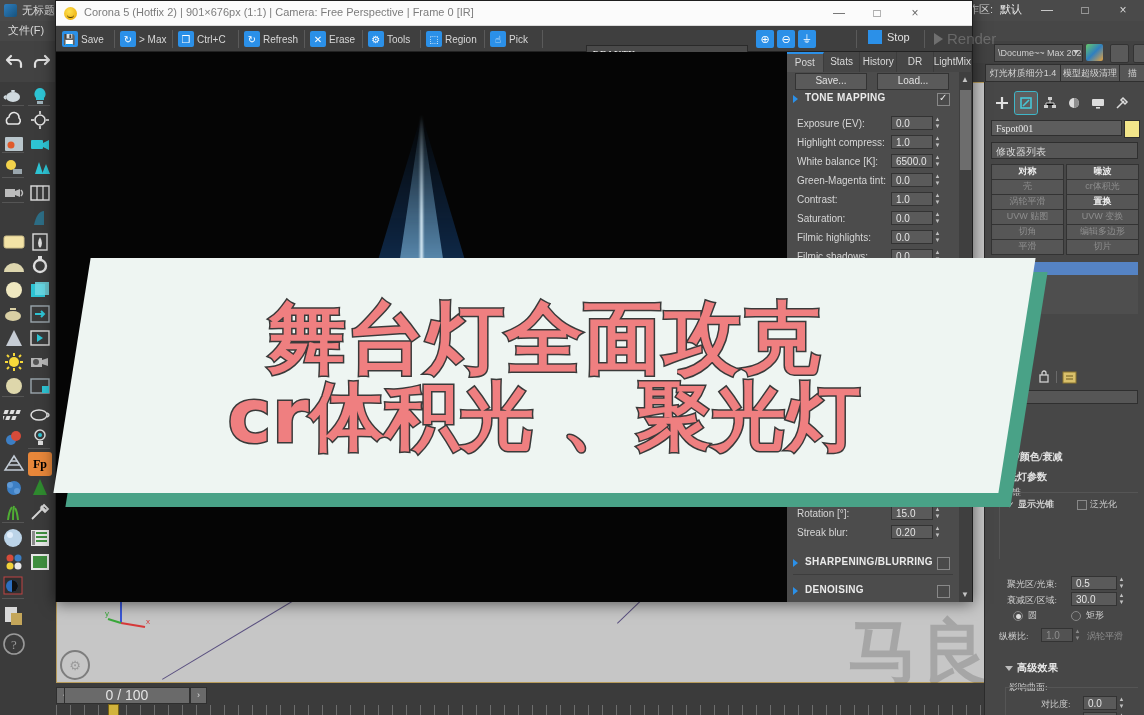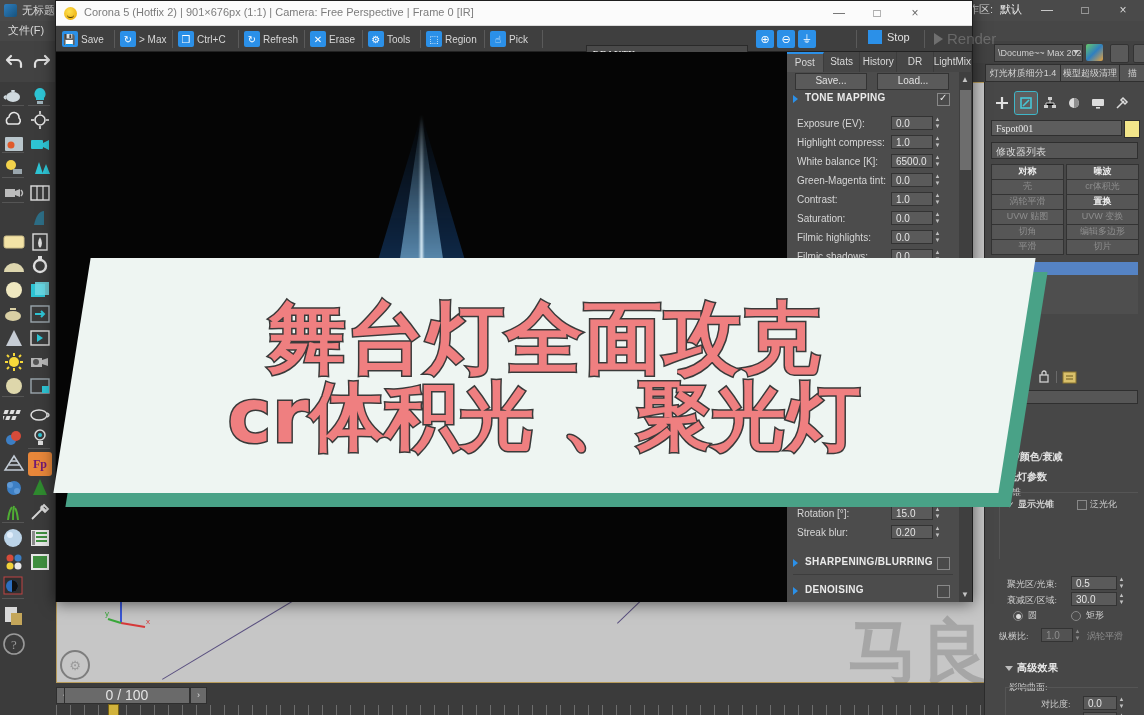--- a/index.html
+++ b/index.html
@@ -437,21 +437,21 @@
     </div>
     <div class="lsep" style="left:28px;top:366px;width:22px;"></div>
 
     <div class="ltool" style="left:2px;top:370px;">
       <svg width="22" height="20" viewBox="0 0 22 20">
           <path d="M11 2 L20 16 H2z" fill="none" stroke="#c3ccd6" stroke-width="1.5"></path>
           <path d="M6 11 h10 M8 7 h6" stroke="#c3ccd6" stroke-width="1.3"></path>
         </svg>
     </div>
     <div class="ltool" style="left:28px;top:370px;background:#e8873a;border-radius:3px;">
-      <span style="font:bold 12px 'Liberation Serif',serif;color:#701a75;">Fp</span>
+      <span style="font:bold 12px 'Liberation Serif',serif;color:#000000;">Fp</span>
     </div>
 
     <div class="ltool" style="left:2px;top:394px;">
       <svg width="22" height="20" viewBox="0 0 22 20">
           <circle cx="11" cy="10" r="7" fill="#3d7fc4"></circle>
           <circle cx="7" cy="7" r="3" fill="#5e9ad8"></circle>
           <circle cx="14" cy="13" r="3" fill="#5e9ad8"></circle>
         </svg>
     </div>
     <div class="ltool" style="left:28px;top:394px;">

